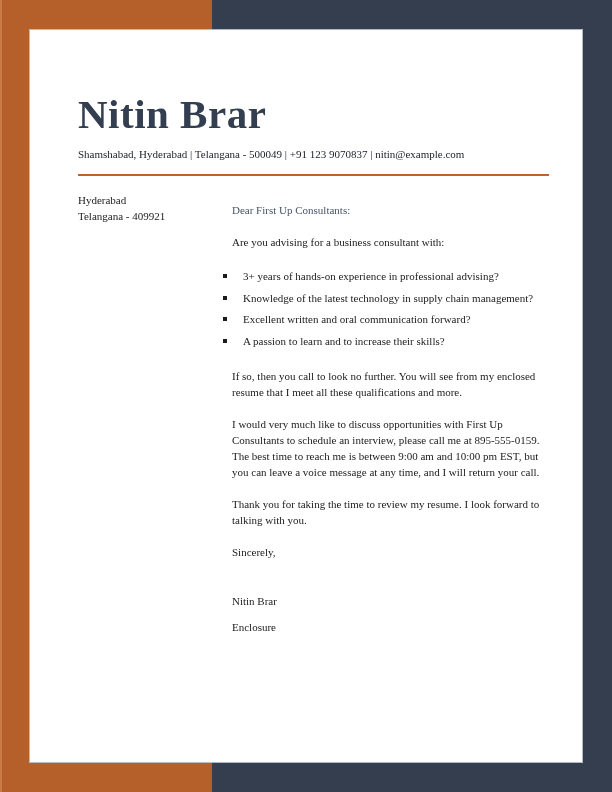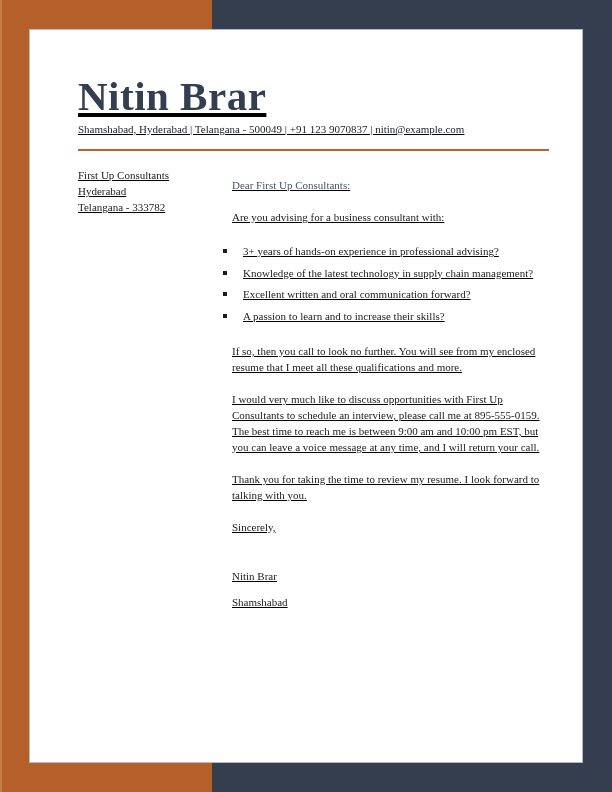--- a/index.html
+++ b/index.html
@@ -28,34 +28,33 @@
     left: 212px; top: 0;
     width: 400px; height: 792px;
     background: #343E4E;
   }
   .sheet {
     position: absolute;
     left: 30px; top: 30px;
     width: 552px; height: 732px;
     background: #ffffff;
     box-sizing: border-box;
-    padding: 0 33px 0 48px;
+    padding: 18px 33px 0 48px;
     box-shadow: 0 0 0 1px rgba(190,198,208,0.9);
-    text-decoration: underline;
   }
   .author-name {
     margin: 46px 0 0 0;
     font-size: 41px;
     line-height: 40px;
     font-weight: bold;
     color: #333F50;
     letter-spacing: 0.5px;
   }
   .contact-info {
-    margin-top: 6px;
+    margin-top: 13px;
     font-size: 11px;
     line-height: 14px;
     color: #20262e;
   }
   .divider-rule {
     margin: 13px 0 0 0;
     border: none;
     height: 2px;
     background: #C0622C;
   }
@@ -109,23 +108,22 @@
   <div class="accent-left"></div>
   <div class="accent-right"></div>
 
   <div class="sheet">
     <h1 class="author-name">Nitin Brar</h1>
     <div class="contact-info">Shamshabad, Hyderabad | Telangana - 500049 | +91 123 9070837 | nitin@example.com</div>
     <hr class="divider-rule">
 
     <div class="columns">
       <div class="recipient">
-        <span class="r-line">First Up Consultants</span>
         <span class="r-line">Hyderabad</span>
-        <span class="r-line">Telangana - 333782</span>
+        <span class="r-line">Telangana - 409921</span>
       </div>
 
       <div class="letter-body">
         <p class="greeting">Dear First Up Consultants:</p>
         <p class="intro-line">Are you advising for a business consultant with:</p>
 
         <ul class="qual-list">
           <li>
             <span class="bullet-square"></span>
             <span>3+ years of hands-on experience in professional advising?</span>
@@ -143,17 +141,17 @@
             <span>A passion to learn and to increase their skills?</span>
           </li>
         </ul>
 
         <p class="para">If so, then you call to look no further. You will see from my enclosed resume that I meet all these qualifications and more.</p>
         <p class="para">I would very much like to discuss opportunities with First Up Consultants to schedule an interview, please call me at 895-555-0159. The best time to reach me is between 9:00 am and 10:00 pm EST, but you can leave a voice message at any time, and I will return your call.</p>
         <p class="para">Thank you for taking the time to review my resume. I look forward to talking with you.</p>
 
         <p class="closing">Sincerely,</p>
         <p class="signature">Nitin Brar</p>
-        <p class="enclosure">Shamshabad</p>
+        <p class="enclosure">Enclosure</p>
       </div>
     </div>
   </div>
 </div>
 
 </body></html>

